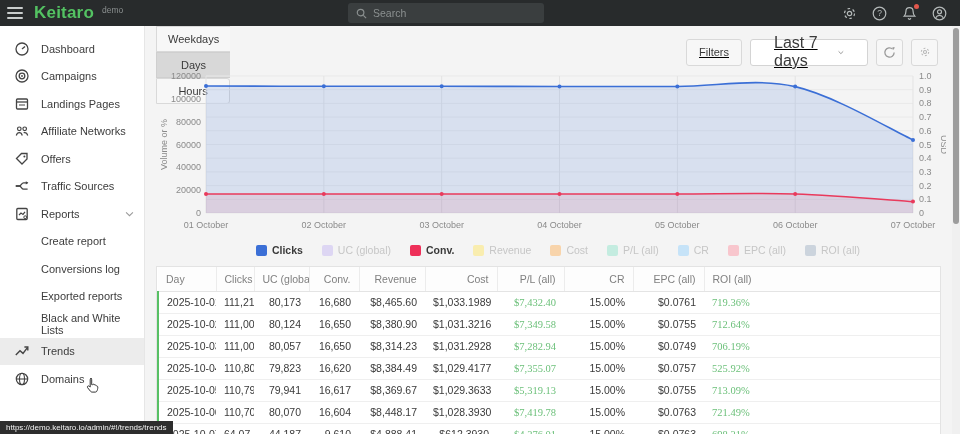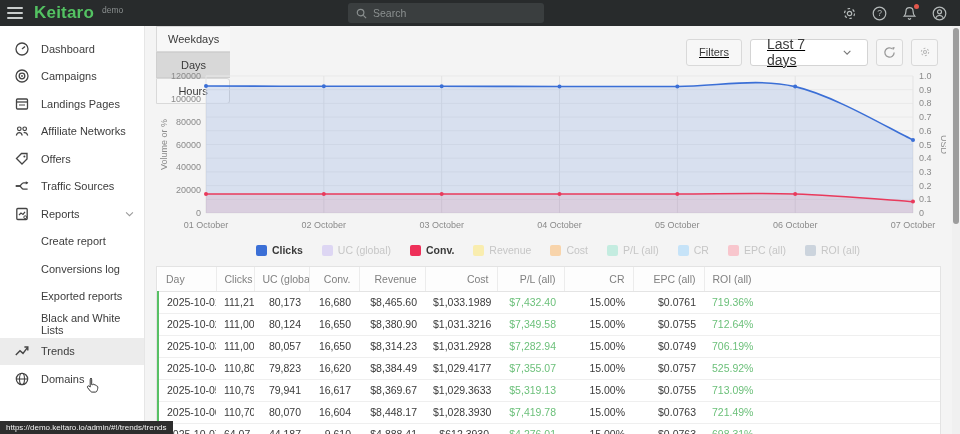--- a/index.html
+++ b/index.html
@@ -31,41 +31,41 @@
   
   .main { position:absolute; left:146px; top:26px; right:0; bottom:0; background:#f4f4f4; padding:12px 0 0 10px; }
   .toolbar { display:flex; align-items:center; height:28px; padding-right:22px; }
   .segmented { display:flex;flex-direction:column; }
   .seg-btn { font-size:11px; color:#3a3a3a; background:#f7f7f7; border:1px solid #d9d9d9; padding:6px 11px; cursor:pointer; border-right-width:0; }
   .seg-btn:first-child { border-radius:3px 0 0 3px; }
   .seg-btn:last-child { border-radius:0 3px 3px 0; border-right-width:1px; }
   .seg-btn.active { background:#d8d8d8; border-color:#cfcfcf; }
   .toolbar-right { margin-left:auto; display:flex; gap:8px;text-decoration:underline; }
   .btn { font-size:11px; color:#3a3a3a; background:#f7f7f7; border:1px solid #d9d9d9; border-radius:3px; padding:6px 12px; cursor:pointer; }
-  .select { width:118px; height:27px; background:#fff; border:1px solid #d4d4d4; border-radius:3px; display:flex; align-items:center; padding:0 16px; font-size:14px; color:#3a3a3a; cursor:pointer;gap:17px; }
+  .select { width:118px; height:27px; background:#fff; border:1px solid #d4d4d4; border-radius:3px; display:flex; align-items:center; padding:0 23px; font-size:16px; color:#3a3a3a; cursor:pointer;gap:17px; }
   .select svg { margin-left:auto; }
   .icon-btn { width:27px; height:27px; background:#f7f7f7; border:1px solid #d9d9d9; border-radius:3px; display:flex; align-items:center; justify-content:center; cursor:pointer; }
 
   
   .chartwrap { margin-top:4px; height:167px; }
   .legend { height:26px; display:flex; align-items:center; justify-content:center; gap:19px; }
   .leg-item { display:flex; align-items:center; gap:5px; font-size:10.5px; cursor:pointer; }
   .leg-swatch { width:11px; height:11px; border-radius:2px; }
   .leg-item.inactive { color:#c6c6c6; }
   .leg-item.on { color:#3a3a3a; font-weight:bold; }
 
   
   .tablewrap { margin-top:3px; margin-right:19px; height:170px; overflow:hidden; background:#fff; border:1px solid #e3e3e3; }
   table { width:100%; border-collapse:collapse; table-layout:fixed; font-size:10.5px; }
   thead th { height:24px; font-weight:normal; color:#808080; border-right:1px solid #ececec; border-bottom:1px solid #e4e4e4; background:#fdfdfd; padding:0 8px; white-space:nowrap; overflow:hidden; cursor:pointer; }
   thead th:last-child { border-right:none; }
   tbody td { height:22px; color:#3a3a3a; padding:0 8px; white-space:nowrap; overflow:hidden; }
   tbody tr { border-top:1px solid #efefef; border-left:2px solid #57c064; background:#fff; }
   .al { text-align:left; } .ar { text-align:right; }
-  td.positive { color:#6cc07a; }
+  td.positive { color:#6cc07a;font-family:Liberation Serif, serif; }
 
   
   .scrollbar { position:absolute; right:0; top:26px; bottom:0; width:8px; background:#f0f0f0; z-index:40; }
   .scroll-thumb { position:absolute; left:1px; right:1px; top:2px; height:196px; background:#9d9d9d; border-radius:3px; }
   .statusbar { position:absolute; left:0; bottom:0; height:13px; background:#2d2d2d; color:#f2f2f2; font-size:8px; line-height:13px; padding:0 6px; z-index:50; white-space:nowrap; }
   .cursor { position:absolute; left:85px; top:377px; z-index:60; pointer-events:none; }
 </style>
 </head>
 <body>
 

